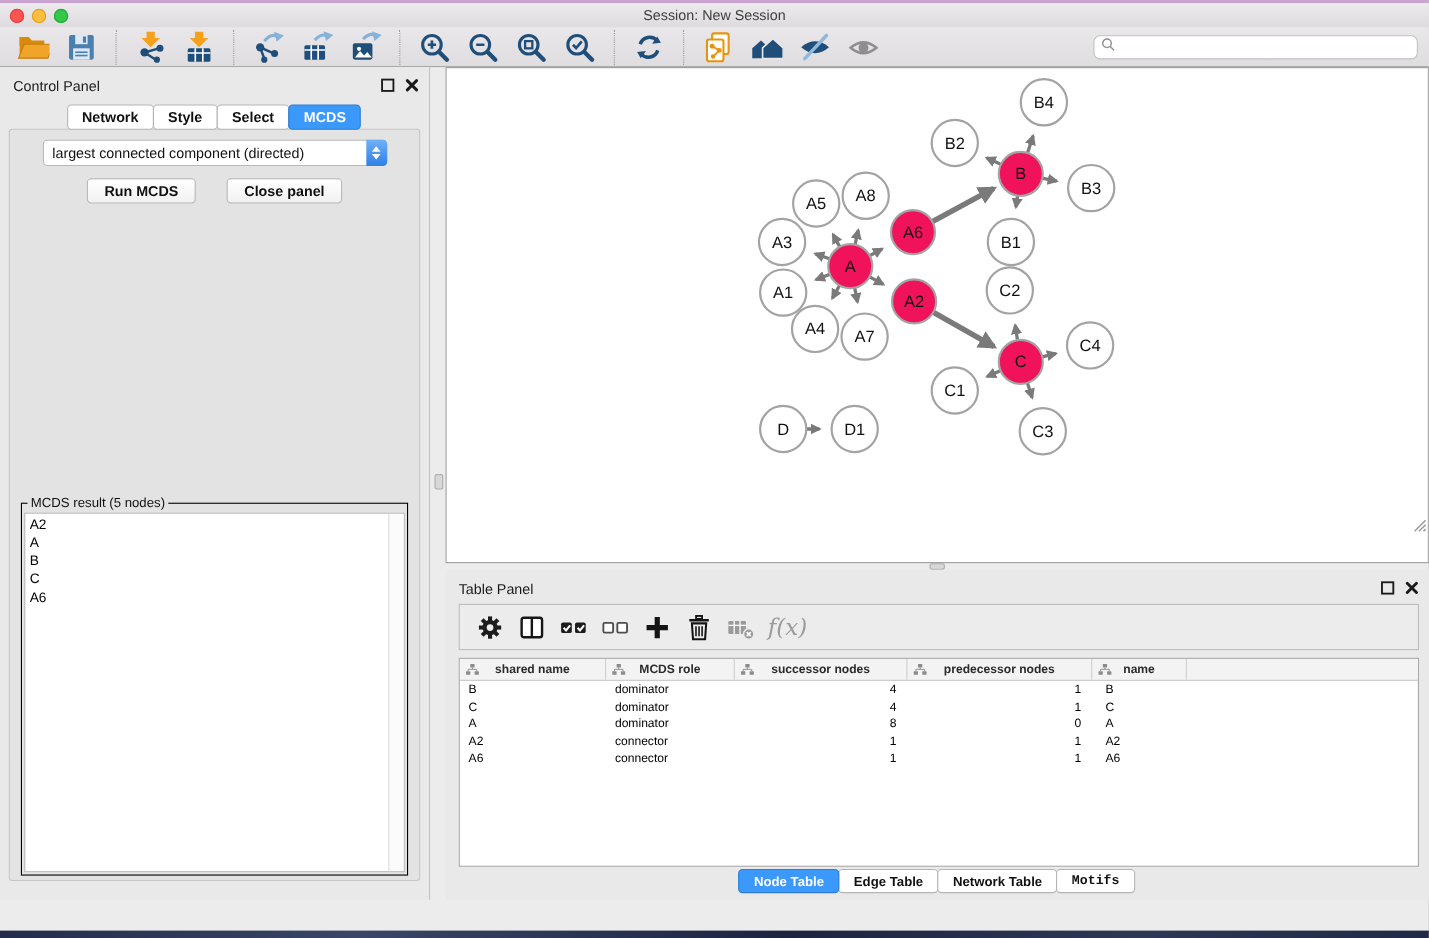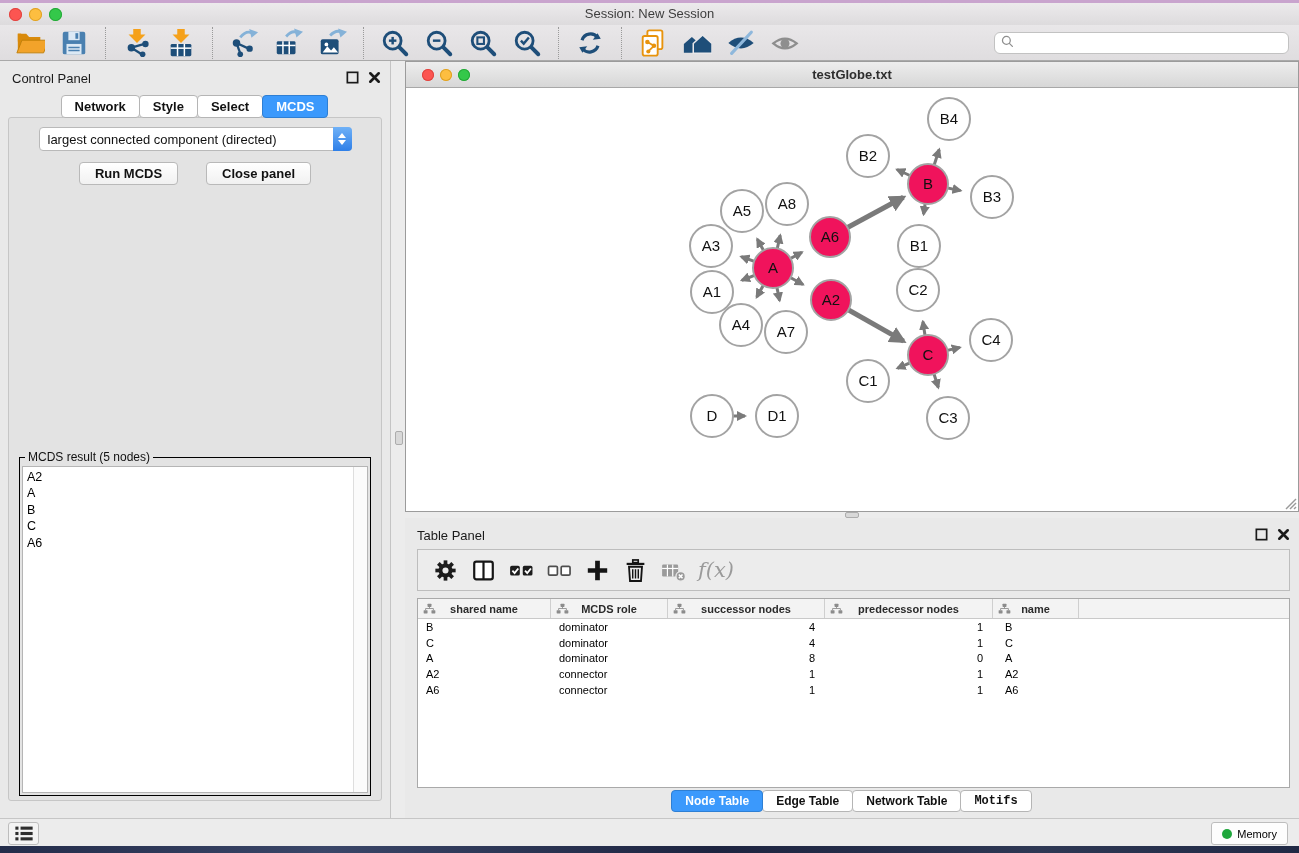--- a/index.html
+++ b/index.html
@@ -327,28 +327,20 @@
             <div class="result-item">A</div>
             <div class="result-item">B</div>
             <div class="result-item">C</div>
             <div class="result-item">A6</div>
           </div>
       </div>
     </div>
   </div>
 
   <div class="net-window">
-    <div class="nw-titlebar">
-      <div class="nw-lights">
-        <span class="light red"></span>
-        <span class="light yellow"></span>
-        <span class="light green"></span>
-      </div>
-      <div class="nw-title">testGlobe.txt</div>
-    </div>
     <div class="nw-canvas">
       <svg id="graph-svg" width="892" height="423" viewBox="0 0 892 423">
           <defs>
             <marker id="arw" viewBox="0 0 10 10" refX="8" refY="5" markerWidth="3.4" markerHeight="3.4" orient="auto" markerUnits="strokeWidth">
               <path d="M0 0L10 5L0 10z" fill="#7A7A7A"></path>
             </marker>
           </defs>
           <line x1="367" y1="180" x2="351.3" y2="151.1" stroke="#7A7A7A" stroke-width="3" marker-end="url(#arw)"></line>
           <line x1="367" y1="180" x2="374.2" y2="147.3" stroke="#7A7A7A" stroke-width="3" marker-end="url(#arw)"></line>
           <line x1="367" y1="180" x2="335.2" y2="168.7" stroke="#7A7A7A" stroke-width="3" marker-end="url(#arw)"></line>
@@ -602,33 +594,15 @@
         </div>
     </div>
     <div class="tp-tabs">
         <button class="seg-tab active" style="font-size: 12px;">Node Table</button>
         <button class="seg-tab" style="font-size: 12px;">Edge Table</button>
         <button class="seg-tab" style="font-size: 12px;">Network Table</button>
         <button class="seg-tab" style="font-size: 12px; font-family: Liberation Mono, monospace;">Motifs</button>
       </div>
   </div>
 
-  <div class="statusbar">
-    <button class="sb-list-btn">
-        <svg viewBox="0 0 28 22">
-          <g fill="#2E2E2E">
-            <rect x="4" y="3" width="3.6" height="3.6"></rect>
-            <rect x="10" y="3" width="14" height="3.6"></rect>
-            <rect x="4" y="9.2" width="3.6" height="3.6"></rect>
-            <rect x="10" y="9.2" width="14" height="3.6"></rect>
-            <rect x="4" y="15.4" width="3.6" height="3.6"></rect>
-            <rect x="10" y="15.4" width="14" height="3.6"></rect>
-          </g>
-        </svg>
-      </button>
-    <button class="memory-btn">
-      <span class="memory-dot"></span>
-      <span>Memory</span>
-    </button>
-  </div>
 
   <div class="desktop-strip"></div>
 </div>
 
 </body></html>

